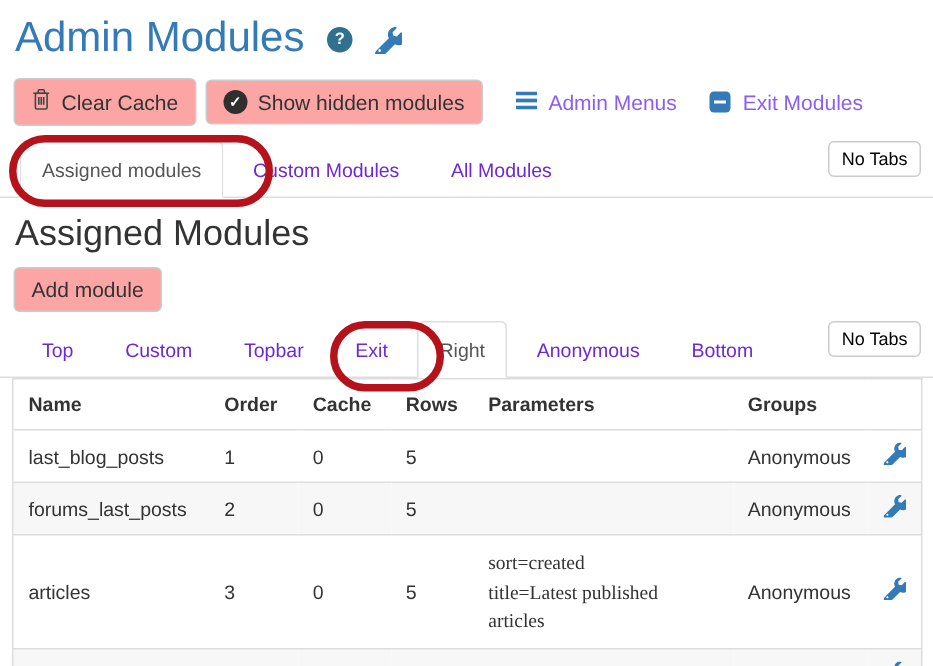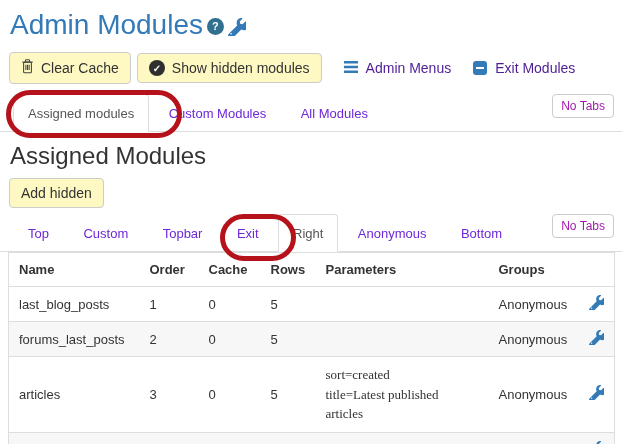--- a/index.html
+++ b/index.html
@@ -1,40 +1,40 @@
 <!DOCTYPE html>
 <html><head>
 <meta charset="utf-8">
 <style>
   * { margin:0; padding:0; box-sizing:border-box; }
   html,body { background:#fff; }
   body { font-family:"Liberation Sans", sans-serif; color:#333; }
   .page { position:relative; width:622px; height:444px; overflow:hidden; background:#fff; }
 
   
-  h1.page-title { margin:8px 0 0 10px; font-size:28px; line-height:33px; font-weight:normal; color:#337ab7; display:flex; align-items:center; gap:4px; }
+  h1.page-title { margin:8px 0 0 10px; font-size:28px; line-height:33px; font-weight:normal; color:#337ab7; display:flex; align-items:center; gap:15px; }
   .help-circle { display:inline-flex; width:17px; height:17px; border-radius:50%; background:#31708f; color:#fff; font-size:11px; font-weight:bold; align-items:center; justify-content:center; margin-top:4px; }
   .title-wrench { margin-top:4px; display:inline-flex; }
 
   
   .toolbar { margin:11px 0 0 9px; display:flex; align-items:center; }
-  .btn { display:inline-flex; align-items:center; gap:7px; background:#fef9c3; border:1px solid #ccc; border-radius:4px; padding:6px 11px; font-size:14px; color:#333; cursor:pointer; font-family:inherit; }
+  .btn { display:inline-flex; align-items:center; gap:7px; background:#fca5a5; border:1px solid #ccc; border-radius:4px; padding:6px 11px; font-size:14px; color:#333; cursor:pointer; font-family:inherit; }
   .btn + .btn { margin-left:6px; }
   .check-circle { display:inline-flex; width:16px; height:16px; border-radius:50%; background:#2f2f2f; color:#fff; font-size:10px; font-weight:bold; align-items:center; justify-content:center; }
-  .tool-link { display:inline-flex; align-items:center; gap:8px; color:#4c1d95; font-size:14px; text-decoration:none; margin-left:22px; cursor:pointer; }
+  .tool-link { display:inline-flex; align-items:center; gap:8px; color:#8b5cf6; font-size:14px; text-decoration:none; margin-left:22px; cursor:pointer; }
   .minus-square { display:inline-flex; width:14px; height:14px; background:#337ab7; border-radius:3px; align-items:center; justify-content:center; }
   .minus-square i { display:block; width:8px; height:2px; background:#fff; }
 
   
   .nav-tabs { position:relative; border-bottom:1px solid #ddd; padding-left:13px; }
   .tabs1 { margin-top:10px; }
   .tabs2 { margin-top:6px; }
   .nav-tabs .tab { display:inline-block; padding:11px 14px 10px; font-size:13px; color:#6d28d9; text-decoration:none; border:1px solid transparent; border-radius:4px 4px 0 0; margin-bottom:-1px; cursor:pointer; }
   .nav-tabs .tab.active { color:#555; background:#fff; border-color:#ddd #ddd transparent #ddd; }
-  .btn-small { position:absolute; right:8px; top:0; background:#fff; border:1px solid #ccc; border-radius:4px; padding:4px 8px; font-size:12px; color:#a21caf; cursor:pointer; font-family:inherit; }
+  .btn-small { position:absolute; right:8px; top:0; background:#fff; border:1px solid #ccc; border-radius:4px; padding:4px 8px; font-size:12px; color:#000000; cursor:pointer; font-family:inherit; }
 
   
   h2.section-heading { margin:10px 0 0 10px; font-size:24px; line-height:28px; font-weight:normal; color:#333; }
   .add-btn-row { margin:8px 0 0 9px; }
 
   
   table.modules { width:606px; margin:0 8px; border-collapse:collapse; border:1px solid #ddd; table-layout:fixed; }
   table.modules th { text-align:left; font-size:13px; font-weight:bold; color:#333; padding:9px 10px; border-bottom:1px solid #ddd; }
   table.modules td { font-size:13px; color:#333; padding:8px 10px; border-top:1px solid #ddd; vertical-align:middle; }
   table.modules tbody tr:nth-child(even) { background:#f7f7f7; }
@@ -101,21 +101,21 @@
   <div class="nav-tabs tabs1">
     <a class="tab active">Assigned modules</a>
     <a class="tab">Custom Modules</a>
     <a class="tab">All Modules</a>
     <button class="btn-small">No Tabs</button>
   </div>
 
   <h2 class="section-heading">Assigned Modules</h2>
 
   <div class="add-btn-row">
-    <button class="btn">Add hidden</button>
+    <button class="btn">Add module</button>
   </div>
 
   <div class="nav-tabs tabs2">
     <a class="tab">Top</a>
     <a class="tab">Custom</a>
     <a class="tab">Topbar</a>
     <a class="tab">Exit</a>
     <a class="tab active">Right</a>
     <a class="tab">Anonymous</a>
     <a class="tab">Bottom</a>

